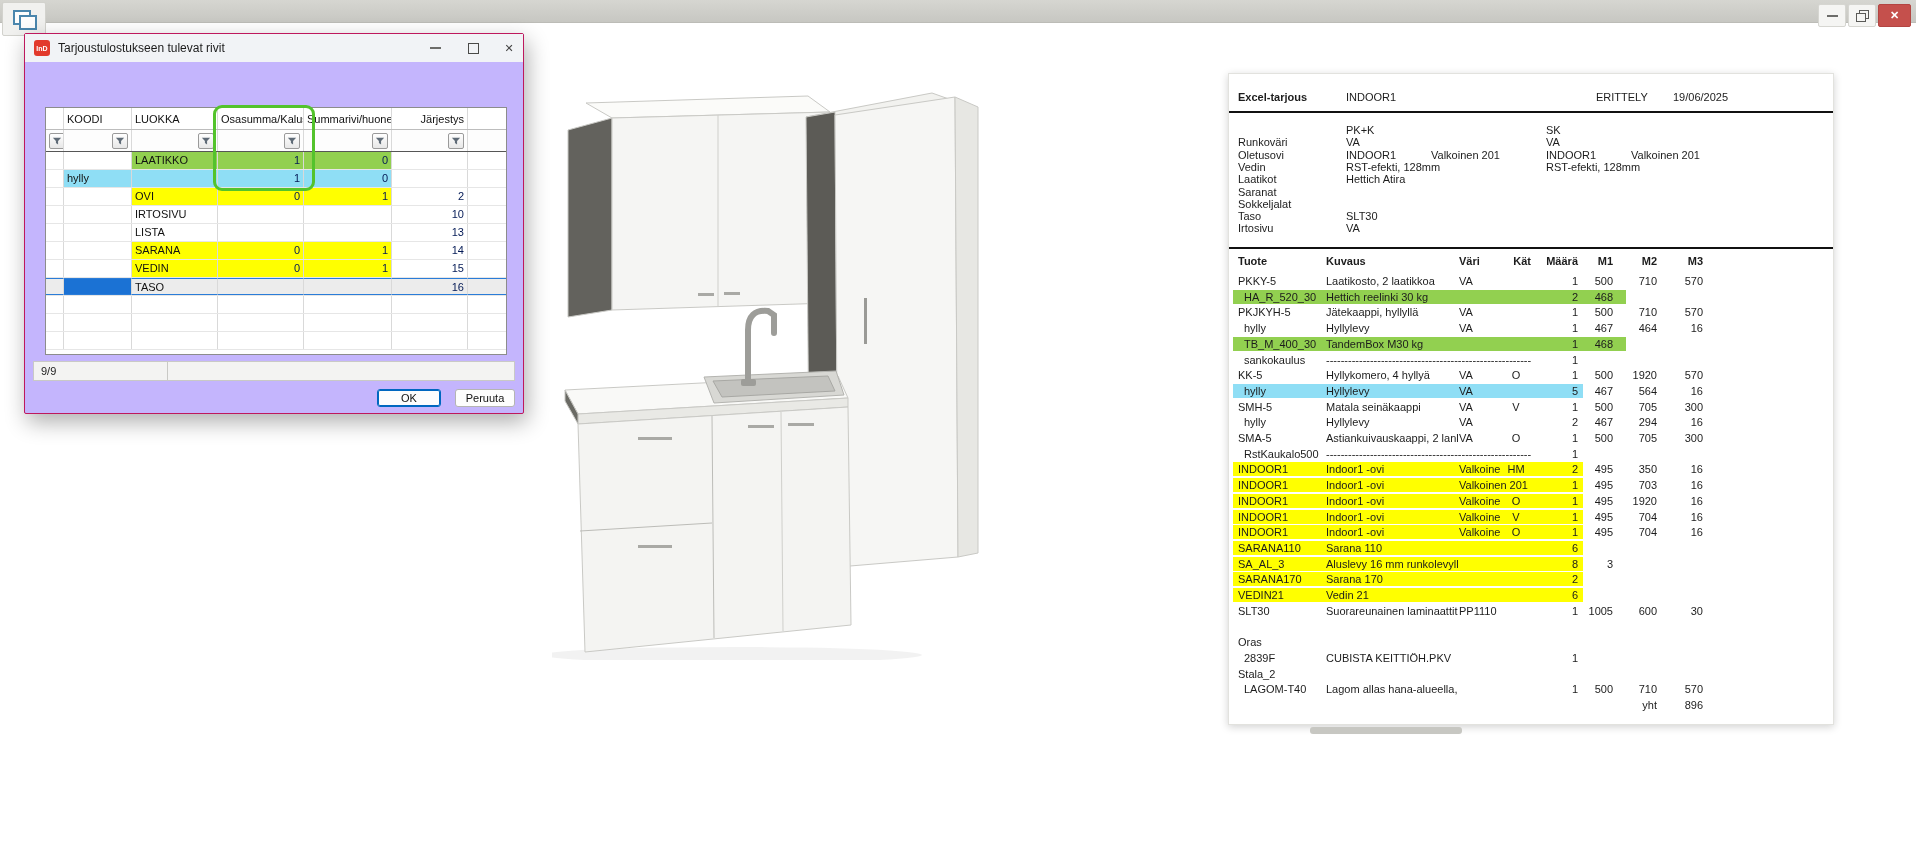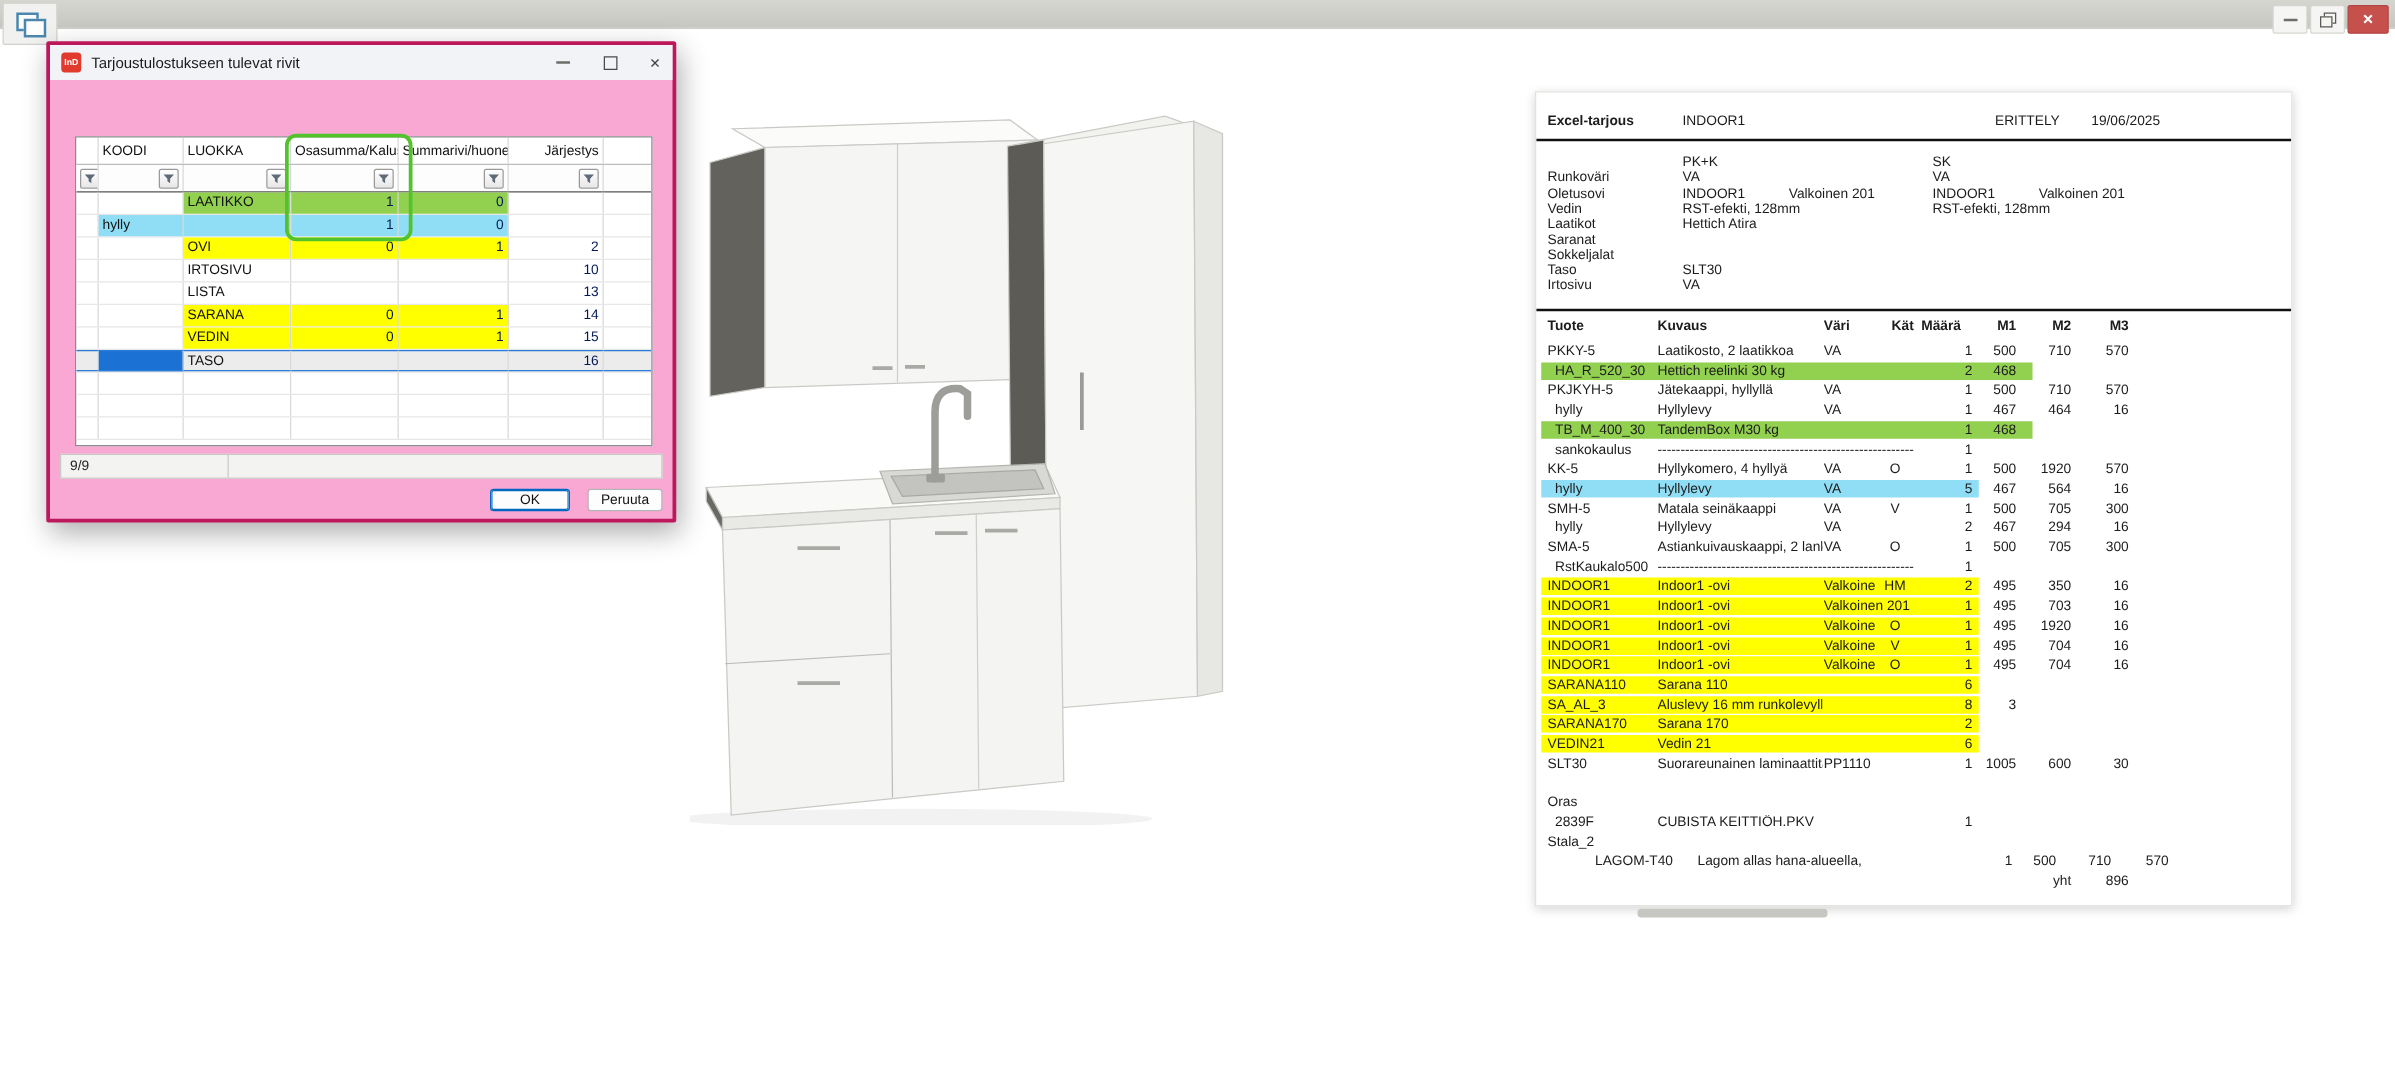--- a/index.html
+++ b/index.html
@@ -23,22 +23,22 @@
   .winctl.min{left:1818px;width:26px}
   .winctl.res{left:1848px;width:26px}
   .winctl.cls{left:1878px;width:31px;background:#c5504c;border-color:#b34542;color:#fff;font-weight:bold}
   .dash{width:11px;height:2px;background:#6d6d6a;display:block}
   .restore-glyph{position:relative;width:12px;height:11px}
   .restore-glyph b{position:absolute;display:block;border:1.5px solid #5a5a57;background:#f5f5f3}
   .restore-glyph b:nth-child(1){left:3px;top:0;width:8px;height:7px}
   .restore-glyph b:nth-child(2){left:0;top:3px;width:8px;height:7px}
 
   
-  .dialog{position:absolute;left:37px;top:33px;width:498px;height:379px;background:#f9a8d4;
-    border:3px solid #be185d;border-radius:2px;box-shadow:3px 8px 22px rgba(0,0,0,.32)}
+  .dialog{position:absolute;left:24px;top:33px;width:498px;height:379px;background:#c4b5fd;
+    border:1px solid #be185d;border-radius:2px;box-shadow:3px 8px 22px rgba(0,0,0,.32)}
   .dlg-title{position:absolute;left:0;top:0;right:0;height:28px;background:#f1f3f6;
     display:flex;align-items:center}
   .dlg-ico{width:16px;height:16px;margin-left:9px;border-radius:3px;background:#e23a2c;color:#fff;
     font-size:7px;font-weight:bold;display:flex;align-items:center;justify-content:center}
   .dlg-title-text{margin-left:8px;font-size:12px;color:#1b1b1b}
   .dlg-ctl{position:absolute;top:4px;width:24px;height:20px;display:flex;align-items:center;justify-content:center;
     color:#444;font-size:11px}
   .dlg-ctl.min{left:398px}.dlg-ctl.max{left:436px}.dlg-ctl.cls{left:472px}
   .sq{width:9px;height:9px;border:1.5px solid #4a4a48;display:block}
 
@@ -399,21 +399,21 @@
         <span style="left: 9px;">Irtosivu</span>
         <span style="left: 117px;">VA</span>
       </div>
     </div>
   <div class="rline" style="top:173px"></div>
   <div id="prodHead">
       <span class="phead" style="left: 9px; top: 181px;">Tuote</span>
       <span class="phead" style="left: 97px; top: 181px;">Kuvaus</span>
       <span class="phead" style="left: 230px; top: 181px;">Väri</span>
       <span class="phead" style="left: 272px; top: 181px; width: 30px; text-align: right;">Kät</span>
-      <span class="phead" style="left: 308px; top: 181px; width: 41px; text-align: left;">Määrä</span>
+      <span class="phead" style="left: 308px; top: 181px; width: 41px; text-align: right;">Määrä</span>
       <span class="phead" style="left: 344px; top: 181px; width: 40px; text-align: right;">M1</span>
       <span class="phead" style="left: 388px; top: 181px; width: 40px; text-align: right;">M2</span>
       <span class="phead" style="left: 434px; top: 181px; width: 40px; text-align: right;">M3</span>
     </div>
   <div id="prodRows">
       <div class="prow" style="top: 200px;">
         <span class="pt">PKKY-5</span>
         <span class="pk">Laatikosto, 2 laatikkoa</span>
         <span class="pv">VA</span>
         <span class="pm">1</span>
@@ -605,21 +605,21 @@
         <span class="pt">Oras</span>
       </div>
       <div class="prow" style="top: 576.8px;">
         <span class="pt ind">2839F</span>
         <span class="pk">CUBISTA KEITTIÖH.PKV</span>
         <span class="pm">1</span>
       </div>
       <div class="prow" style="top: 592.5px;">
         <span class="pt">Stala_2</span>
       </div>
-      <div class="prow" style="top: 608.2px; margin-left: 32px;">
+      <div class="prow" style="top: 608.2px;">
         <span class="pt ind">LAGOM-T40</span>
         <span class="pk">Lagom allas hana-alueella, MON</span>
         <span class="pm">1</span>
         <span class="p1">500</span>
         <span class="p2">710</span>
         <span class="p3">570</span>
       </div>
       <div class="prow" style="top: 623.9px;">
         <span class="p2">yht</span>
         <span class="p3">896</span>

